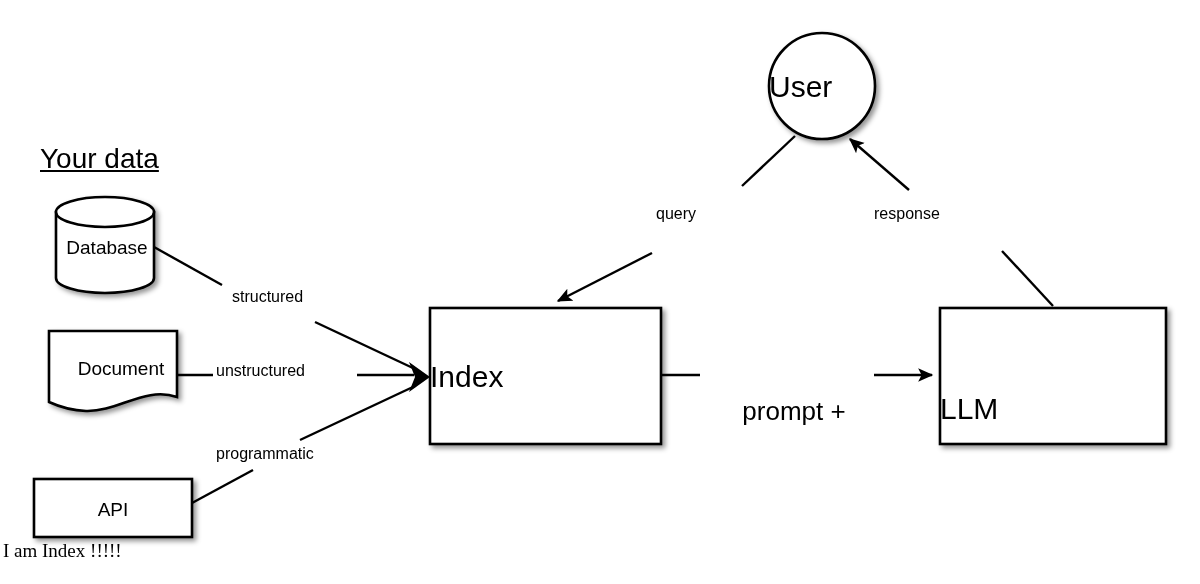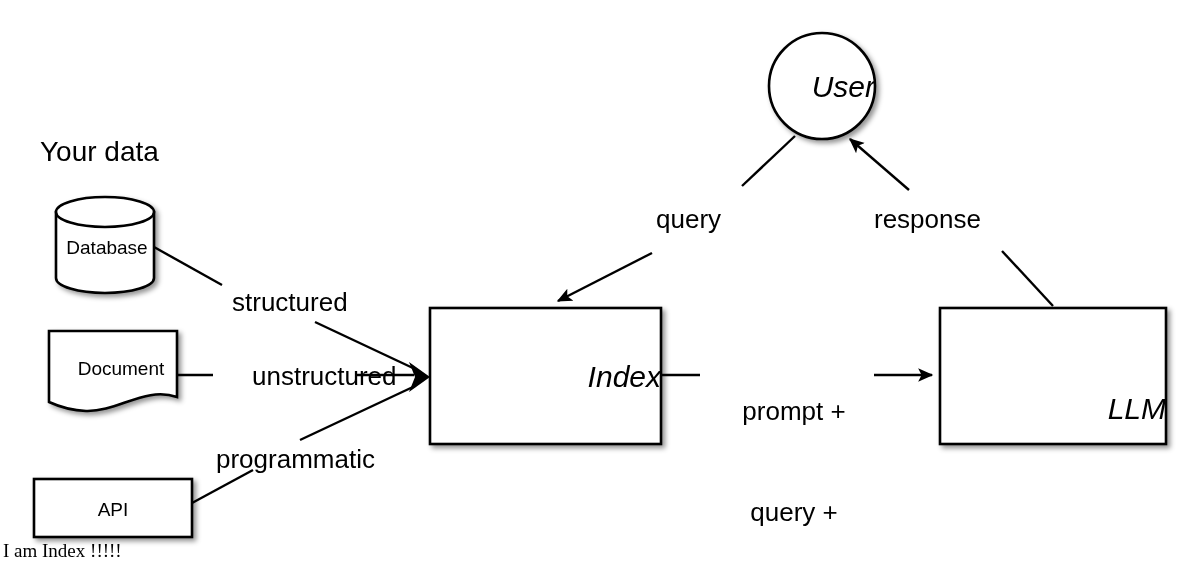--- a/index.html
+++ b/index.html
@@ -29,25 +29,24 @@
     font-family: "Liberation Sans", sans-serif;
     white-space: pre;
     line-height: 1.15;
   }
   .node-text {
     font-size: 19px;
     text-align: center;
   }
   .node-text-lg {
     font-size: 30px;
-    text-align: right;
-    font-style: italic;
+    text-align: left;
   }
   .edge-label {
-    font-size: 26px;
+    font-size: 16px;
   }
   .heading {
     font-size: 28px;
   }
   .multiline {
     font-size: 26px;
     text-align: center;
     line-height: 1.3;
   }
   .artifact-text {
@@ -129,45 +128,44 @@
       <line x1="795" y1="136" x2="742" y2="186" stroke="#000000" stroke-width="2.4"></line>
       <line x1="652" y1="253" x2="558" y2="301" stroke="#000000" stroke-width="2.4" marker-end="url(#arrowSmall)"></line>
     </g>
 
     <g>
       <line x1="1053" y1="306" x2="1002" y2="251" stroke="#000000" stroke-width="2.4"></line>
       <line x1="909" y1="190" x2="850" y2="139" stroke="#000000" stroke-width="2.4" marker-end="url(#arrowSmall)"></line>
     </g>
   </svg>
 
-  <div class="lbl heading" style="left:40px; top:136px;">Your data</div>
+  <div class="lbl heading" style="left:40px; top:143px;text-decoration:underline;">Your data</div>
 
   <div class="lbl node-text" style="left:55px; top:237px; width:104px;">Database</div>
 
   <div class="lbl node-text" style="left:48px; top:358px; width:146px;">Document</div>
 
   <div class="lbl node-text" style="left:34px; top:499px; width:158px;text-align:center;">API</div>
 
   <div class="lbl edge-label" style="left:232px; top:288px;text-align:center;">structured</div>
 
-  <div class="lbl edge-label" style="left:216px; top:362px;margin-left:36px;">unstructured</div>
+  <div class="lbl edge-label" style="left:216px; top:362px;">unstructured</div>
 
   <div class="lbl edge-label" style="left:216px; top:445px;">programmatic</div>
 
   <div class="lbl node-text-lg" style="left:430px; top:360px; width:231px;">Index</div>
 
   <div class="lbl node-text-lg" style="left:940px; top:360px; width:226px;margin-top:32px;">LLM</div>
 
   <div class="lbl node-text-lg" style="left:769px; top:70px; width:106px;">User</div>
 
   <div class="lbl edge-label" style="left:656px; top:205px;">query</div>
 
   <div class="lbl edge-label" style="left:874px; top:205px;">response</div>
 
   <div class="lbl multiline" style="left:693px; top:327px; width:202px;">
     <div>prompt +</div>
-    <div>query +</div>
     
   </div>
 
   <div class="lbl artifact-text" style="left:3px; top:540px;">I am Index !!!!!</div>
 
 </div>
 
 </body></html>

